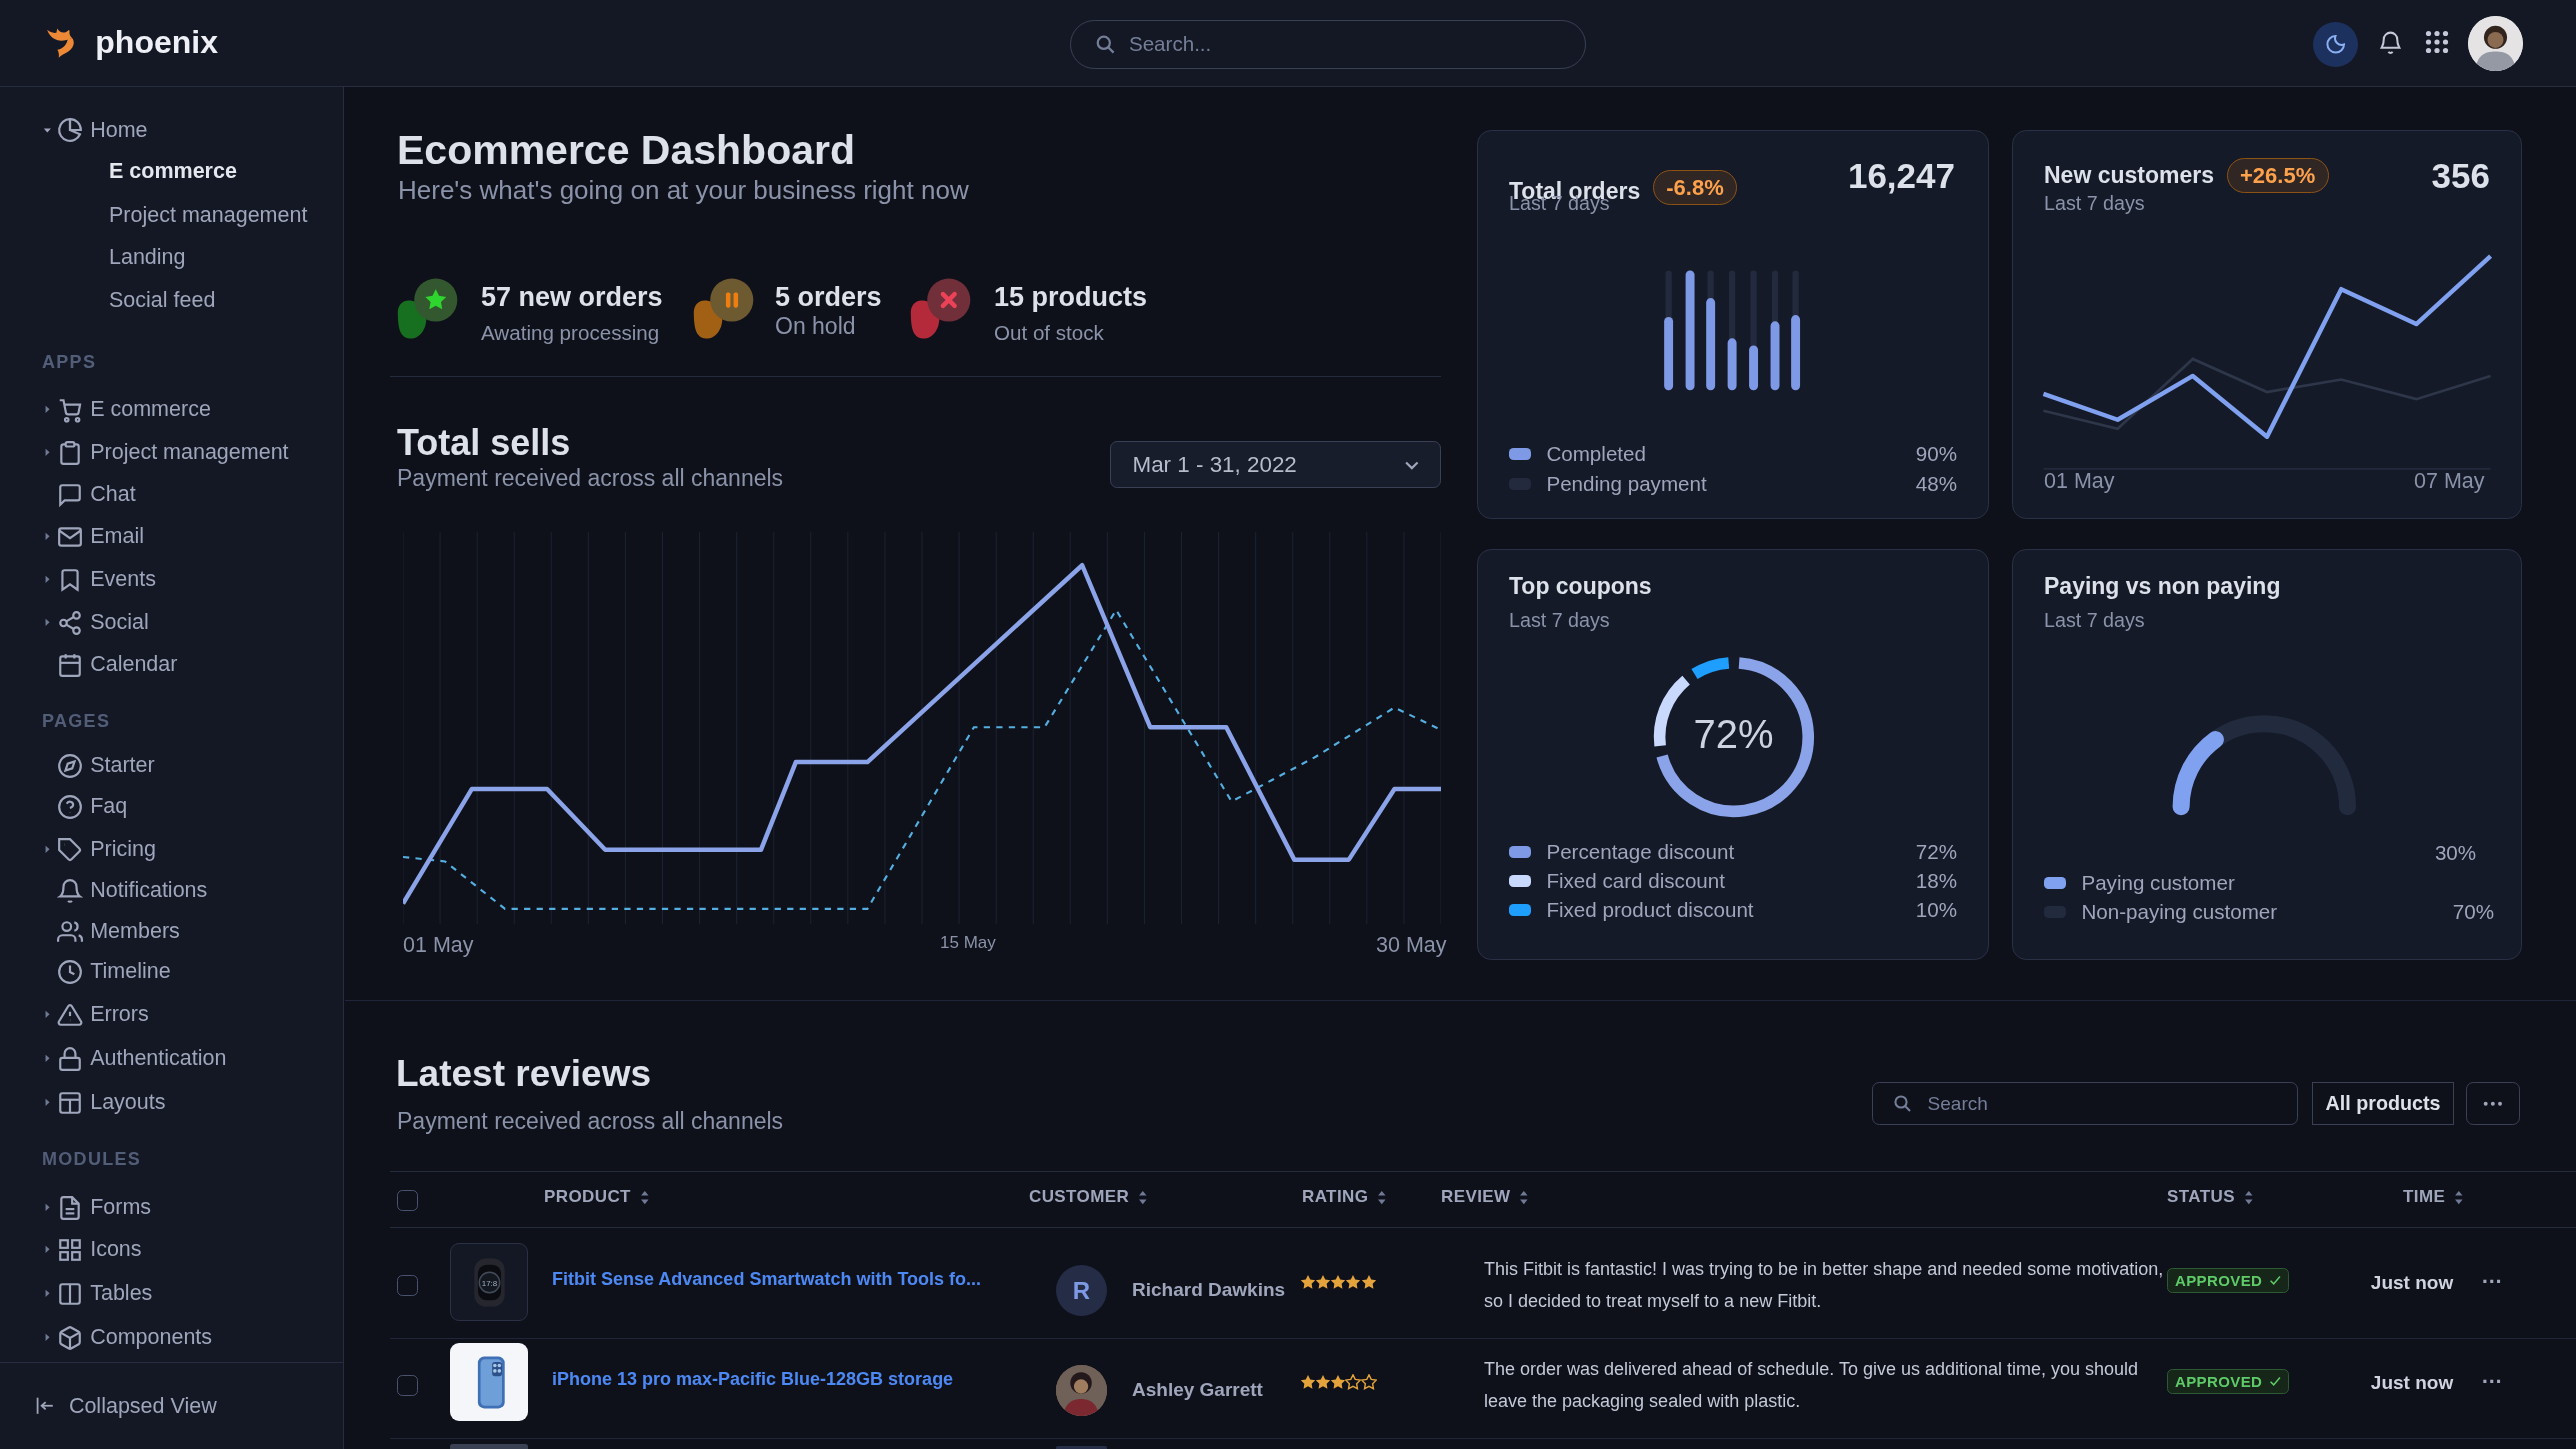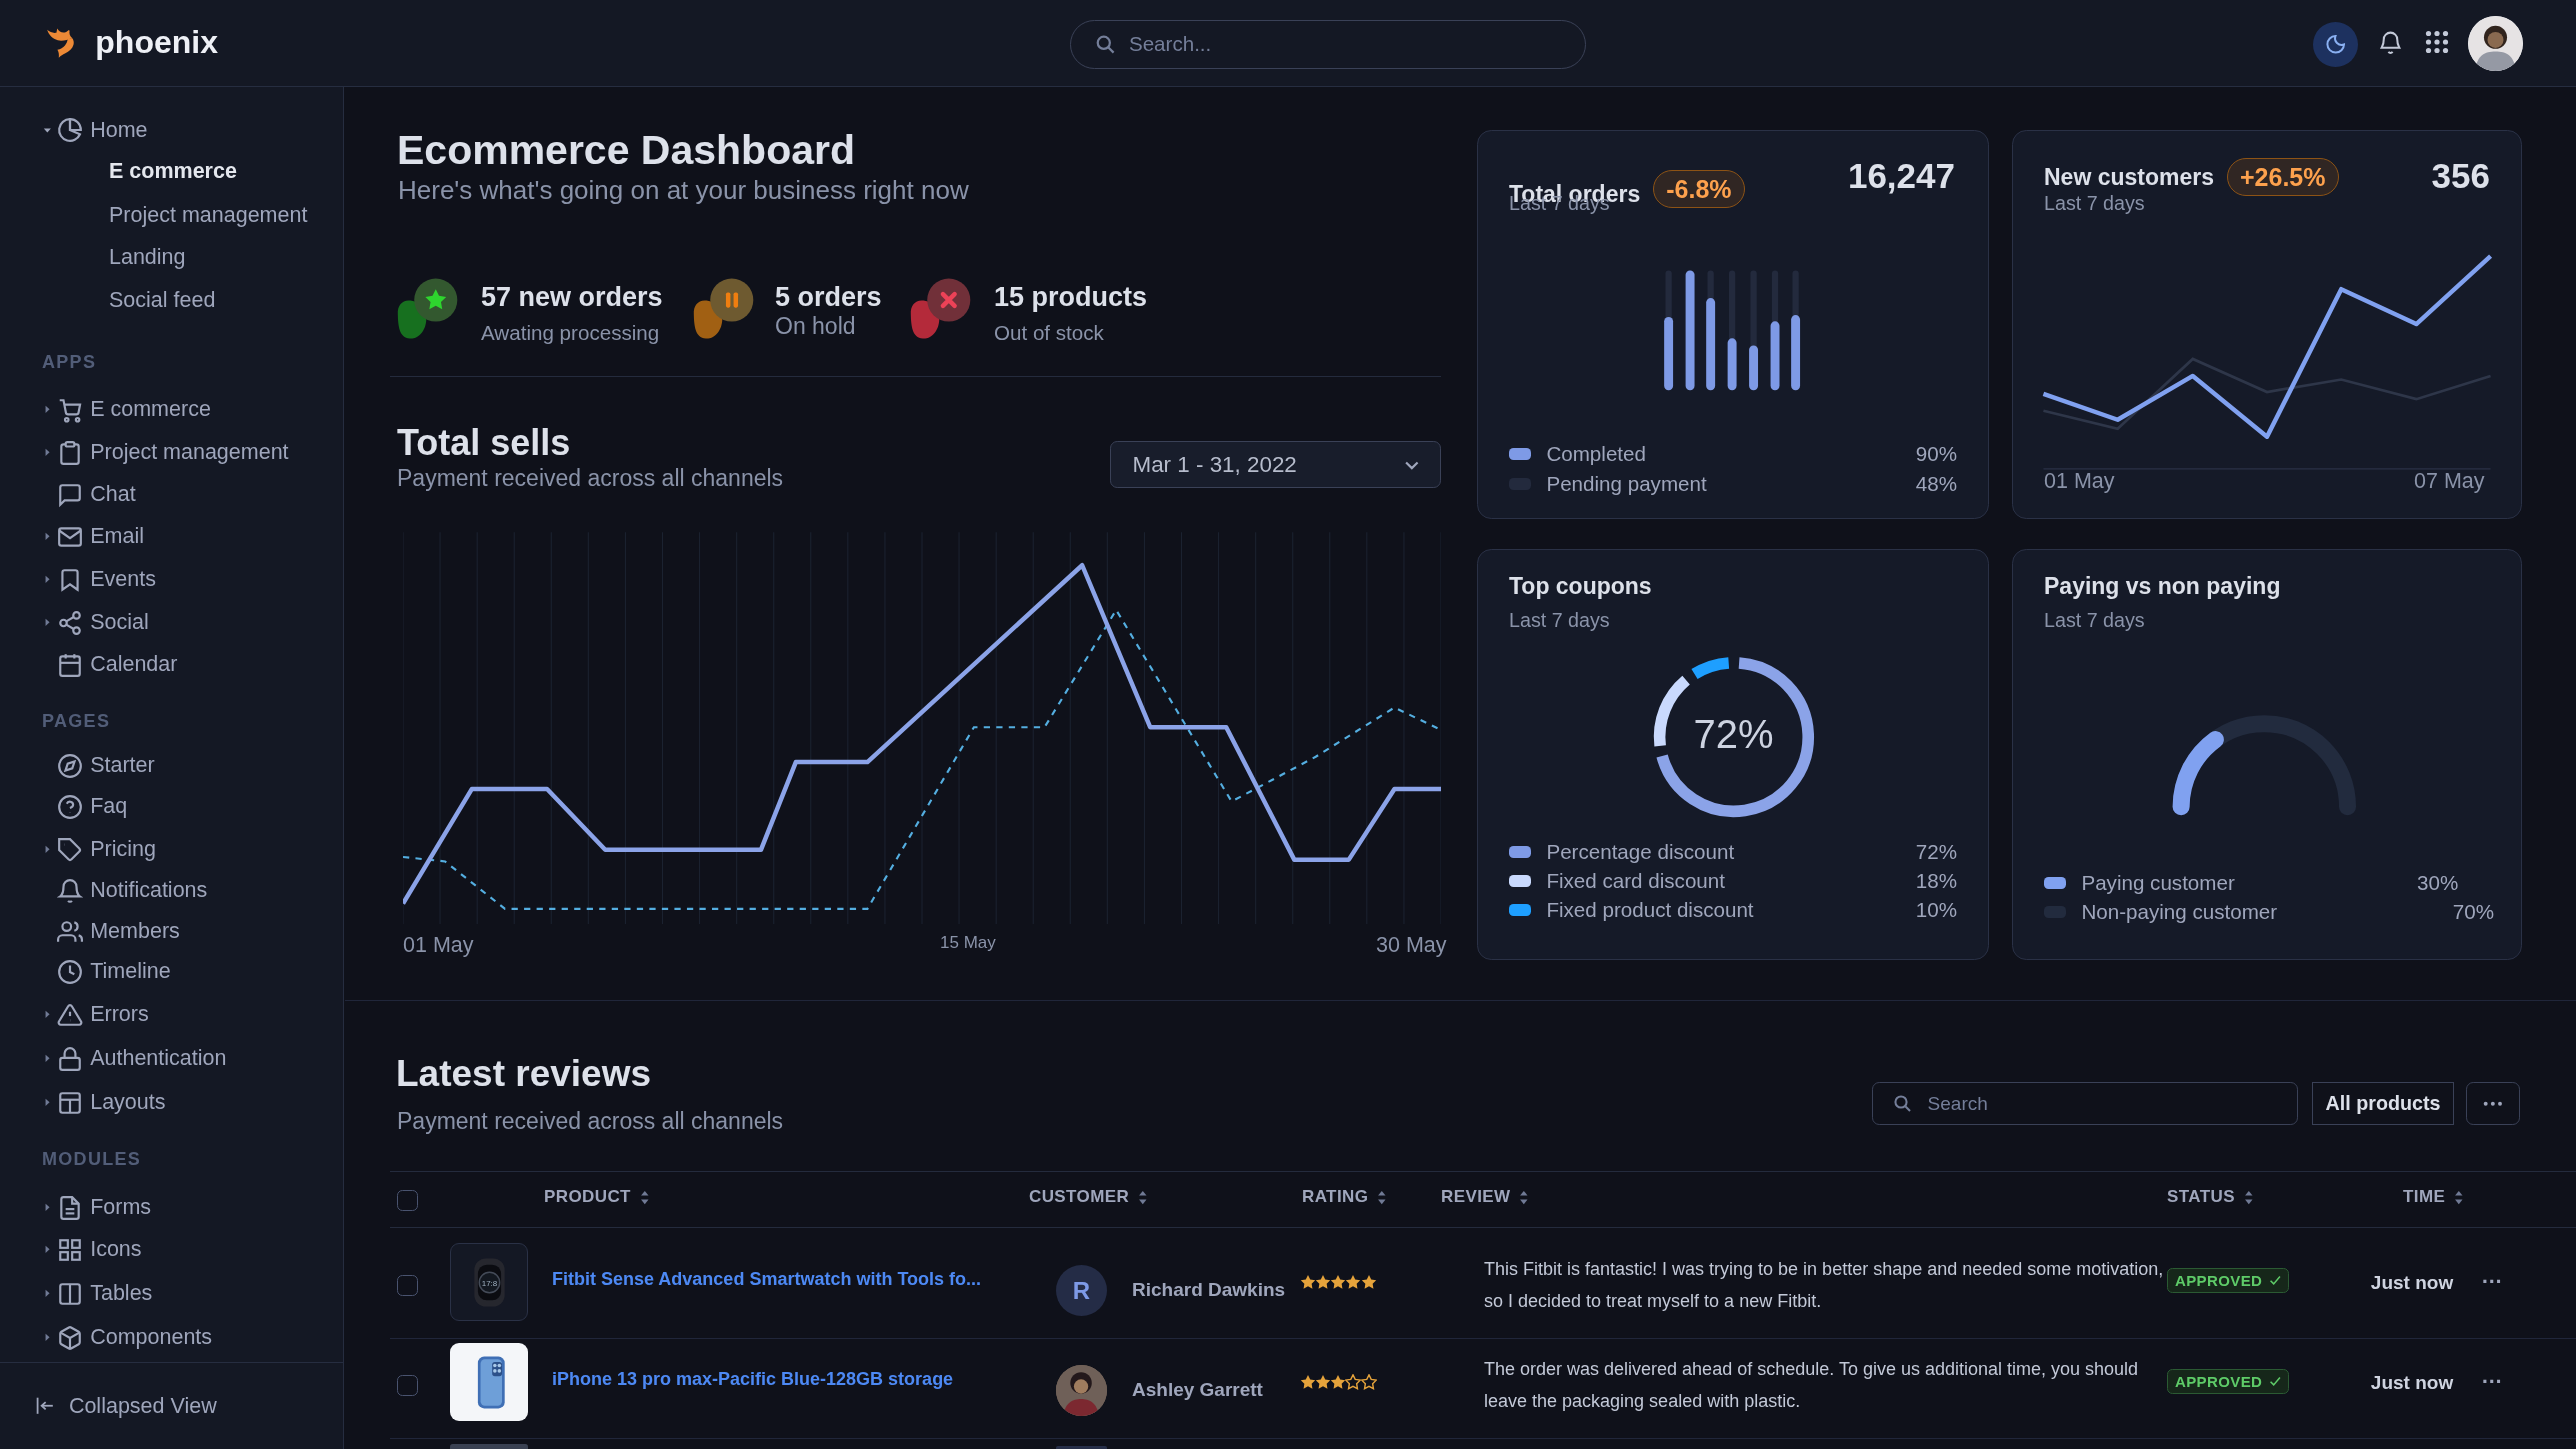--- a/index.html
+++ b/index.html
@@ -24,21 +24,21 @@
 .nav-item .ic { margin-left:2.7px; width:33px; display:flex; }
 .nav-sub { position:absolute; left:109px; height:43px; display:flex; align-items:center; color:#9fa6bc; font-size:21.5px; white-space:nowrap; }
 .nav-lab { position:absolute; left:42px; color:#525d78; font-size:18px; font-weight:700; letter-spacing:1.3px; }
 #collapsed { position:absolute; left:0; top:1275px; width:343px; height:87px; border-top:0.9px solid #262d40; display:flex; align-items:center; }
 
 
 h1.pagetitle { font-size:39px; font-weight:700; color:#dde1ea; white-space:nowrap; }
 .subtext { font-size:23px; color:#8a93a9; white-space:nowrap; }
 .card { position:absolute; background:#151a28; border:0.9px solid #2a3146; border-radius:14.3px; }
 .cardtitle { font-size:23px; font-weight:700; color:#dde1ea; }
-.badge { display:inline-block; font-size:25px; font-weight:600; color:#fda14d; background:rgba(229,120,11,0.13); border:0.9px solid #8d5315; border-radius:19px; padding:3.6px 12.5px; }
+.badge { display:inline-block; font-size:22px; font-weight:600; color:#fda14d; background:rgba(229,120,11,0.13); border:0.9px solid #8d5315; border-radius:19px; padding:3.6px 12.5px; }
 .bigval { font-size:35px; font-weight:700; color:#dde1ea; }
 .legrow { position:absolute; display:flex; align-items:center; font-size:20.6px; color:#9fa6bc; white-space:nowrap; }
 .sw { width:22.4px; height:12.5px; border-radius:4.5px; margin-right:15px; }
 .legval { position:absolute; font-size:20.6px; color:#9fa6bc; }
 .cb { position:absolute; width:20.6px; height:20.6px; border:1.8px solid #49536f; border-radius:5.4px; }
 </style>
 </head>
 <body>
 
 <div id="navbar">
@@ -527,21 +527,21 @@
 <div class="legrow" style="left:1509px;top:898px"><span class="sw" style="background:#1e9fff"></span>Fixed product discount</div>
 <div class="legval" style="left:1880px;top:898px;width:77px;text-align:right">10%</div>
 <div class="card" style="left:2012px;top:549px;width:510px;height:411px"></div>
 <div class="abs cardtitle" style="left:2044px;top:573px">Paying vs non paying</div>
 <div class="abs subtext" style="left:2044px;top:609px;font-size:19.7px">Last 7 days</div>
 <svg class="abs" style="left:2012px;top:549px" width="510" height="411" viewBox="0 0 570 459">
       <path d="M 189.0 288.0 A 93.0 93.0 0 0 1 375.0 288.0" fill="none" stroke="#222b3e" stroke-width="19.0" stroke-linecap="round"></path>
       <path d="M 189.0 288.0 A 93.0 93.0 0 0 1 227.3 212.8" fill="none" stroke="#80a1f0" stroke-width="19.0" stroke-linecap="round"></path>
     </svg>
 <div class="legrow" style="left:2044px;top:871px"><span class="sw" style="background:#80a1f0"></span>Paying customer</div>
-<div class="legval" style="left:2417px;top:871px;width:77px;text-align:left">30%</div>
+<div class="legval" style="left:2417px;top:841px;width:77px;text-align:center">30%</div>
 <div class="legrow" style="left:2044px;top:900px"><span class="sw" style="background:#222b3e"></span>Non-paying customer</div>
 <div class="legval" style="left:2417px;top:900px;width:77px;text-align:right">70%</div>
 <div class="abs" style="left:345px;top:1000px;width:2231px;height:0.9px;background:#20263a"></div>
 <div class="abs" style="left:396px;top:1053px">
       <h1 class="pagetitle" style="font-size:37px">Latest reviews</h1>
     </div>
 <div class="abs subtext" style="left:397px;top:1108px">Payment received across all channels</div>
 <div class="abs" style="left:1872px;top:1082px;width:426px;height:43px;border:0.9px solid #3a4157;border-radius:7.2px;display:flex;align-items:center">
 <svg style="margin-left:19px" width="20.6" height="20.6" viewBox="0 0 24 24" fill="none" stroke="#747e99" stroke-width="2.4">
         <circle cx="10.5" cy="10.5" r="6.5"></circle>

